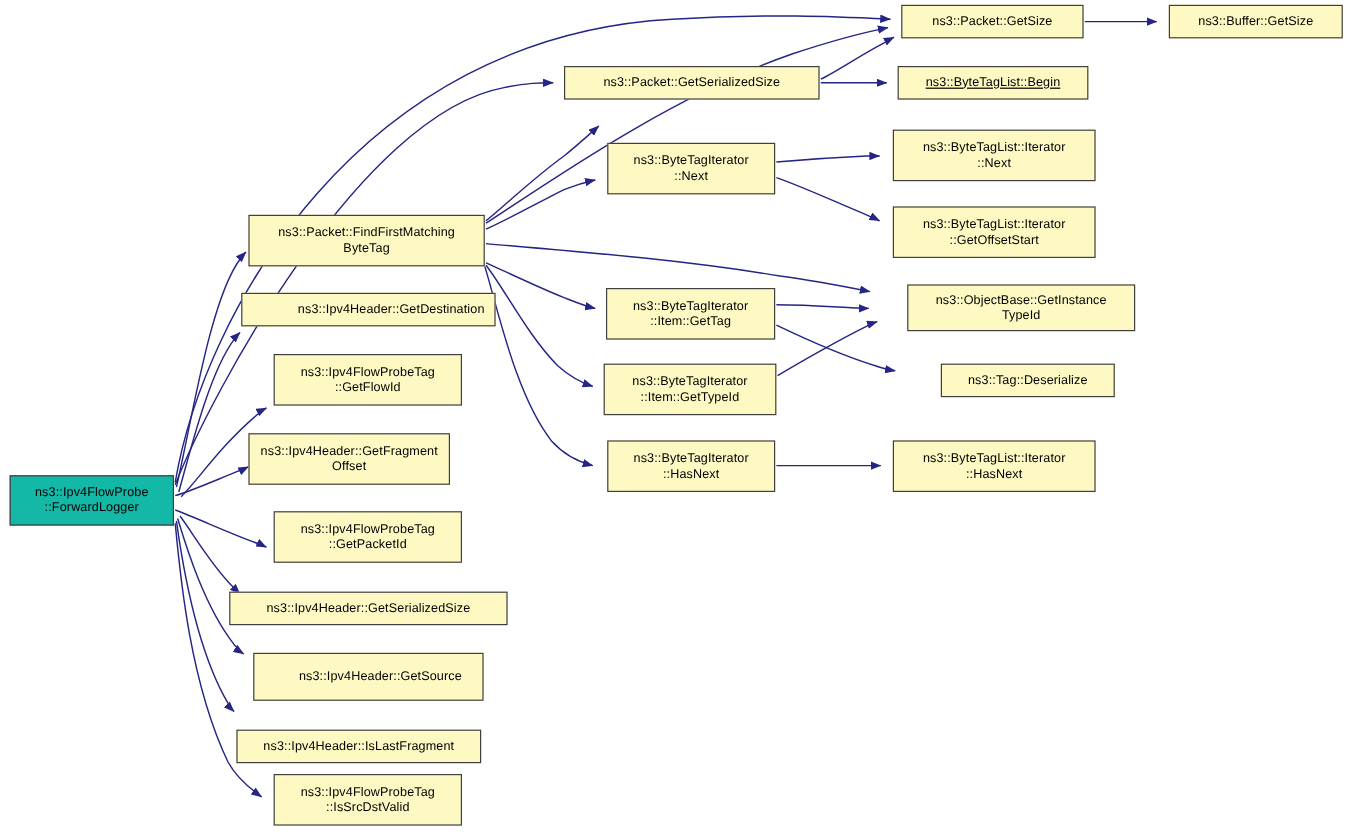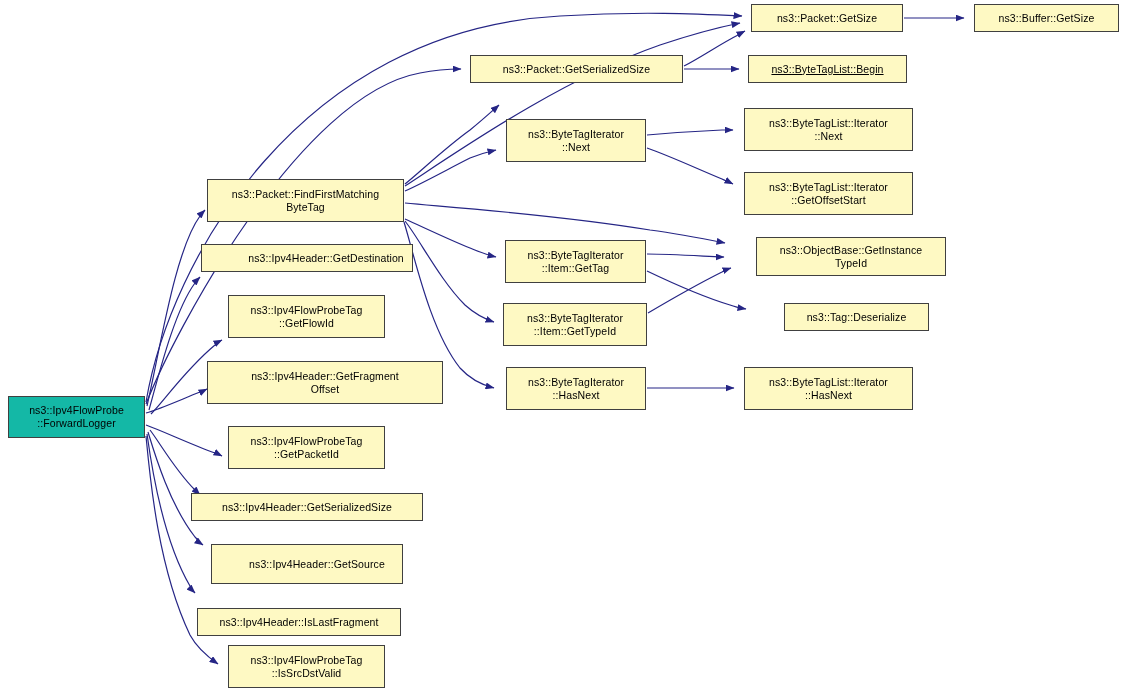--- a/index.html
+++ b/index.html
@@ -89,21 +89,21 @@
       </g>
   </svg>
   <div id="node-layer">
       <div class="node root" style="left: 8px; top: 396px; width: 137px; height: 42px;"><span>ns3::Ipv4FlowProbe
 ::ForwardLogger</span></div>
       <div class="node" style="left: 207px; top: 179px; width: 197px; height: 43px;"><span>ns3::Packet::FindFirstMatching
 ByteTag</span></div>
       <div class="node" style="left: 201px; top: 244px; width: 212px; height: 28px; padding-left: 38px;"><span>ns3::Ipv4Header::GetDestination</span></div>
       <div class="node" style="left: 228px; top: 295px; width: 157px; height: 43px;"><span>ns3::Ipv4FlowProbeTag
 ::GetFlowId</span></div>
-      <div class="node" style="left: 207px; top: 361px; width: 236px; height: 43px;"><span>ns3::Ipv4Header::GetFragment
+      <div class="node" style="left: 207px; top: 361px; width: 168px; height: 43px;"><span>ns3::Ipv4Header::GetFragment
 Offset</span></div>
       <div class="node" style="left: 228px; top: 426px; width: 157px; height: 43px;"><span>ns3::Ipv4FlowProbeTag
 ::GetPacketId</span></div>
       <div class="node" style="left: 191px; top: 493px; width: 232px; height: 28px;"><span>ns3::Ipv4Header::GetSerializedSize</span></div>
       <div class="node" style="left: 211px; top: 544px; width: 192px; height: 40px; padding-left: 20px;"><span>ns3::Ipv4Header::GetSource</span></div>
       <div class="node" style="left: 197px; top: 608px; width: 204px; height: 28px;"><span>ns3::Ipv4Header::IsLastFragment</span></div>
       <div class="node" style="left: 228px; top: 645px; width: 157px; height: 43px;"><span>ns3::Ipv4FlowProbeTag
 ::IsSrcDstValid</span></div>
       <div class="node" style="left: 470px; top: 55px; width: 213px; height: 28px;"><span>ns3::Packet::GetSerializedSize</span></div>
       <div class="node" style="left: 506px; top: 119px; width: 140px; height: 43px;"><span>ns3::ByteTagIterator

